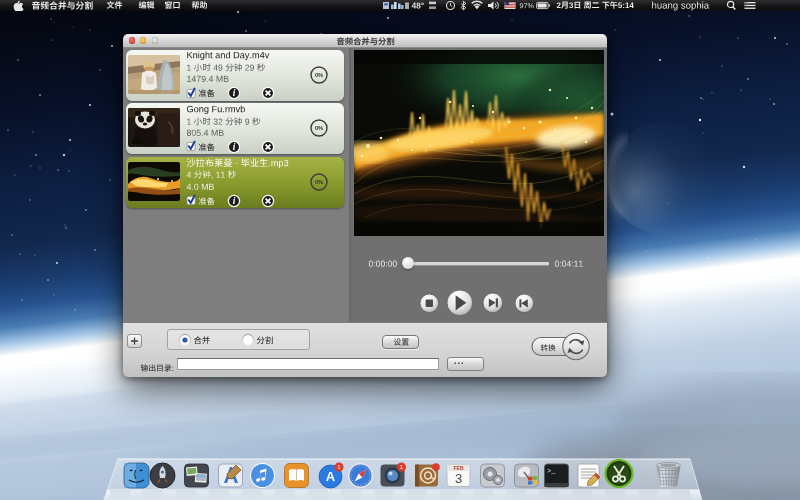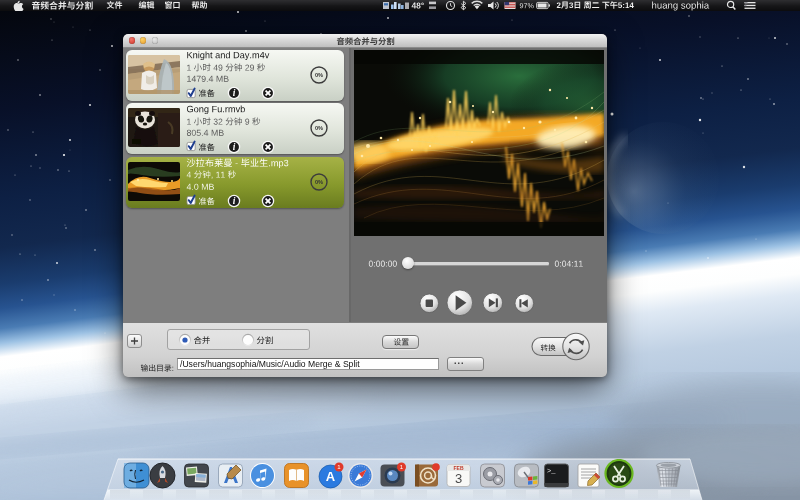--- a/index.html
+++ b/index.html
@@ -618,21 +618,20 @@
 <path d="M59.3 11.2 L58.0 16.4 L53.9 13.0 z" fill="#4e4e4e"></path>
 <path d="M42.6 23.9 L44.2 18.8 L48.1 22.4 z" fill="#4e4e4e"></path>
 </svg>
       <svg width="16" height="10" viewBox="0 0 16 10" style="position:absolute;left:416.5px;top:308.6px">
         <path fill="#2a2a2a" d="M1.1 5.1C1.2 5.0 1.4 5.0 1.7 5.0H2.3V6.1L0.8 6.3L0.9 6.9L2.3 6.6V8.2H2.9V6.5L3.9 6.3L3.9 5.8L2.9 6.0V5.0H3.7V4.5H2.9V3.3H2.3V4.5H1.6C1.8 3.9 2.1 3.3 2.3 2.6H3.7V2.1H2.4C2.5 1.8 2.6 1.6 2.6 1.3L2.1 1.2C2.0 1.5 2.0 1.8 1.9 2.1H0.8V2.6H1.8C1.6 3.3 1.4 3.8 1.3 4.0C1.2 4.3 1.1 4.5 0.9 4.6C1.0 4.7 1.1 5.0 1.1 5.1ZM3.7 3.5V4.1H4.9C4.7 4.6 4.5 5.1 4.4 5.5H6.6C6.3 5.9 6.0 6.3 5.7 6.7C5.4 6.6 5.2 6.4 4.9 6.2L4.5 6.6C5.3 7.1 6.2 7.8 6.7 8.2L7.0 7.8C6.8 7.6 6.5 7.3 6.1 7.0C6.6 6.4 7.1 5.7 7.5 5.1L7.1 4.9L7.0 5.0H5.2L5.4 4.1H7.8V3.5H5.6L5.8 2.6H7.5V2.1H6.0L6.2 1.3L5.6 1.2L5.4 2.1H4.0V2.6H5.3L5.0 3.5Z M9.3 1.2V2.8H8.5V3.3H9.3V5.0C9.0 5.1 8.6 5.2 8.4 5.3L8.5 5.8L9.3 5.5V7.5C9.3 7.6 9.3 7.6 9.2 7.6C9.1 7.6 8.9 7.6 8.6 7.6C8.7 7.8 8.7 8.0 8.8 8.2C9.2 8.2 9.5 8.2 9.7 8.1C9.8 8.0 9.9 7.8 9.9 7.5V5.4L10.7 5.1L10.6 4.6L9.9 4.8V3.3H10.6V2.8H9.9V1.2ZM12.2 2.4H13.8C13.6 2.6 13.4 2.9 13.1 3.1H11.6C11.8 2.9 12.0 2.6 12.2 2.4ZM10.6 5.4V5.9H12.5C12.2 6.6 11.5 7.2 10.2 7.8C10.3 7.9 10.5 8.1 10.6 8.2C11.9 7.6 12.6 6.9 12.9 6.2C13.4 7.1 14.2 7.8 15.1 8.2C15.2 8.0 15.3 7.8 15.5 7.7C14.5 7.4 13.8 6.7 13.3 5.9H15.3V5.4H14.8V3.1H13.8C14.1 2.8 14.4 2.4 14.6 2.1L14.2 1.9L14.1 1.9H12.5C12.6 1.7 12.7 1.5 12.8 1.3L12.2 1.2C11.9 1.8 11.4 2.7 10.7 3.3C10.8 3.3 11.0 3.5 11.0 3.7L11.2 3.5V5.4ZM11.7 5.4V3.6H12.7V4.4C12.7 4.7 12.7 5.0 12.6 5.4ZM14.2 5.4H13.2C13.3 5.0 13.3 4.7 13.3 4.4V3.6H14.2Z"></path>
       </svg>
       <svg width="34" height="11" viewBox="0 0 34 11" style="position:absolute;left:17px;top:329.4px">
         <path fill="#1e1e1e" d="M6.2 4.3V7.1H6.7V4.3ZM7.2 4.0V7.8C7.2 7.8 7.2 7.9 7.1 7.9C7.0 7.9 6.7 7.9 6.3 7.9C6.4 8.0 6.5 8.2 6.5 8.4C6.9 8.4 7.3 8.3 7.4 8.3C7.6 8.2 7.7 8.0 7.7 7.8V4.0ZM1.1 5.2C1.1 5.2 1.3 5.1 1.6 5.1H2.2V6.2C1.7 6.3 1.2 6.4 0.8 6.5L1.0 7.1L2.2 6.7V8.4H2.7V6.6L3.4 6.4L3.3 5.9L2.7 6.1V5.1H3.3V4.6H2.7V3.4H2.2V4.6H1.5C1.7 4.0 1.9 3.4 2.1 2.7H3.4V2.2H2.2C2.3 1.9 2.3 1.6 2.3 1.3L1.8 1.3C1.8 1.6 1.7 1.9 1.7 2.2H0.9V2.7H1.6C1.4 3.4 1.3 3.9 1.2 4.1C1.1 4.4 1.0 4.7 0.9 4.7C0.9 4.9 1.0 5.1 1.1 5.2ZM5.6 1.2C5.1 2.0 4.2 2.8 3.2 3.3C3.4 3.4 3.5 3.5 3.6 3.7C3.8 3.6 4.0 3.5 4.2 3.3V3.7H7.1V3.3C7.3 3.4 7.5 3.5 7.7 3.6C7.8 3.5 8.0 3.3 8.1 3.2C7.3 2.8 6.5 2.4 5.9 1.7L6.1 1.4ZM4.4 3.2C4.9 2.8 5.3 2.5 5.6 2.1C6.0 2.5 6.5 2.9 6.9 3.2ZM5.3 4.6V5.2H4.2V4.6ZM3.7 4.2V8.4H4.2V6.8H5.3V7.8C5.3 7.9 5.3 7.9 5.2 7.9C5.1 7.9 4.9 7.9 4.7 7.9C4.8 8.0 4.8 8.2 4.8 8.4C5.2 8.4 5.4 8.4 5.6 8.3C5.7 8.2 5.8 8.1 5.8 7.8V4.2ZM4.2 5.7H5.3V6.3H4.2Z M9.1 5.1V8.0H14.6V8.4H15.3V5.1H14.6V7.4H12.5V4.6H15.0V2.0H14.3V4.1H12.5V1.3H11.9V4.1H10.1V2.0H9.5V4.6H11.9V7.4H9.8V5.1Z M17.9 4.1H22.0V5.4H17.9ZM17.9 3.6V2.3H22.0V3.6ZM17.9 6.0H22.0V7.3H17.9ZM17.3 1.7V8.4H17.9V7.8H22.0V8.4H22.6V1.7Z M24.9 5.3C25.5 5.6 26.1 6.1 26.4 6.3L26.8 5.9C26.5 5.6 25.8 5.2 25.3 5.0ZM24.9 1.7V2.2H29.7L29.6 2.9H25.2V3.5H29.6L29.6 4.2H24.4V4.7H27.5V6.1C26.4 6.6 25.2 7.1 24.4 7.4L24.7 7.9C25.5 7.6 26.5 7.1 27.5 6.7V7.8C27.5 7.9 27.5 7.9 27.3 7.9C27.2 7.9 26.8 7.9 26.3 7.9C26.4 8.1 26.5 8.3 26.5 8.4C27.1 8.4 27.5 8.4 27.8 8.4C28.0 8.3 28.1 8.1 28.1 7.8V6.0C28.8 7.0 29.7 7.7 31.0 8.1C31.0 8.0 31.2 7.7 31.3 7.6C30.5 7.4 29.8 7.0 29.2 6.4C29.7 6.1 30.2 5.7 30.7 5.3L30.2 4.9C29.9 5.3 29.3 5.7 28.8 6.1C28.5 5.7 28.3 5.4 28.1 5.0V4.7H31.2V4.2H30.2C30.2 3.4 30.3 2.4 30.3 1.7L29.9 1.7L29.8 1.7Z M32.4 4.5V3.7H33.2V4.5ZM32.4 7.8V7.0H33.2V7.8Z"></path>
       </svg>
       <div style="position:absolute;left:54px;top:323.5px;width:262px;height:12px;background:#ffffff;border:1px solid #9a9a9a;border-top-color:#6e6e6e;box-sizing:border-box"></div>
-      <div style="position:absolute;left:57px;top:325px;font:8.6px 'Liberation Sans';color:#111">/Users/huangsophia/Music/Audio Merge &amp; Split</div>
       <div style="position:absolute;left:323.5px;top:322.5px;width:37px;height:14px;border-radius:3px;background:linear-gradient(#fbfbfb,#d8d8d8 50%,#c4c4c4);border:1px solid #808080;box-sizing:border-box"></div>
       <div style="position:absolute;left:331px;top:321.5px;font:bold 9px 'Liberation Sans';color:#333;letter-spacing:1px">...</div>
     </div>
     <svg width="800" height="50" viewBox="0 0 800 50" style="position:absolute;left:0;top:450px">
 <defs>
         <linearGradient id="shelf" x1="0" y1="0" x2="0" y2="1">
 <stop offset="0" stop-color="#e3eaf4" stop-opacity="0.6"></stop>
 <stop offset="0.72" stop-color="#d4dde9" stop-opacity="0.55"></stop>
 <stop offset="0.76" stop-color="#f6fafd" stop-opacity="0.92"></stop>
 <stop offset="1" stop-color="#dfe7f0" stop-opacity="0.88"></stop>

